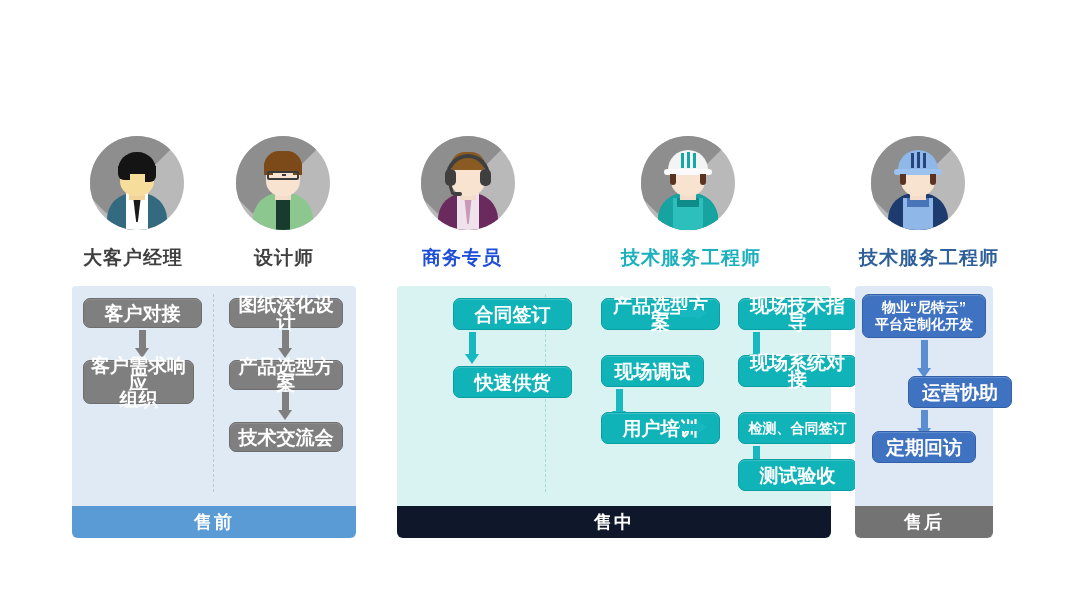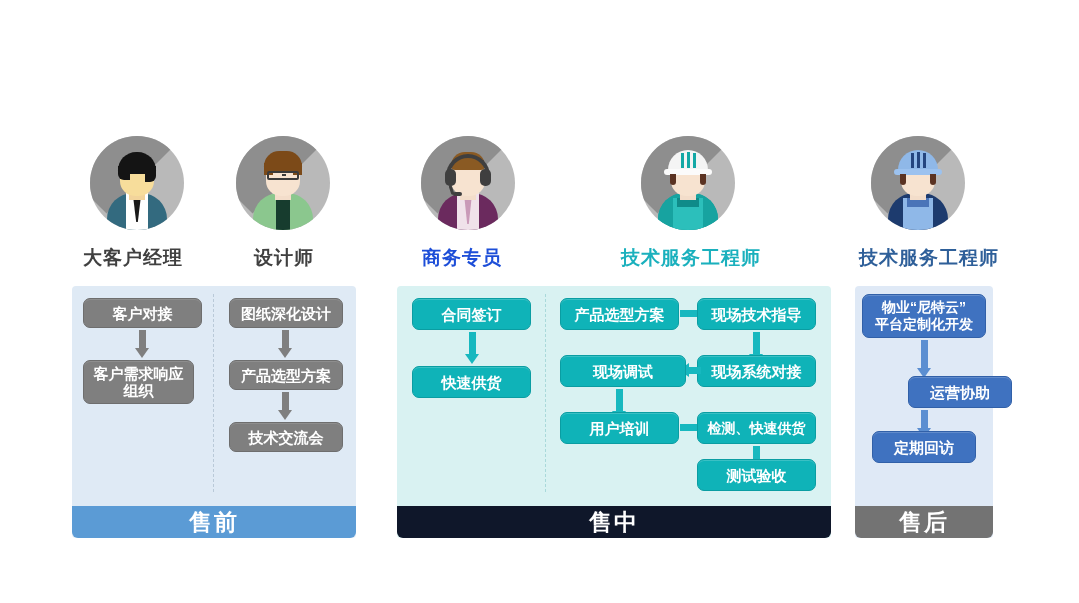--- a/index.html
+++ b/index.html
@@ -26,32 +26,32 @@
   .av-tie{position:absolute;}
 
   
   .role{position:absolute;font-size:19px;font-weight:bold;white-space:nowrap;
         letter-spacing:1px;}
 
   
   .panel{position:absolute;border-radius:4px;overflow:hidden;}
   .panel-banner{position:absolute;left:0;right:0;bottom:0;height:32px;
                 display:flex;align-items:center;justify-content:center;
-                color:#ffffff;font-size:23px;font-weight:bold;letter-spacing:2px;
+                color:#ffffff;font-size:18px;font-weight:bold;letter-spacing:2px;
                 border-radius:0 0 6px 6px;}
   .divider{position:absolute;width:0;border-left:1px dashed #b9c9d8;}
 
   
   .node{position:absolute;display:flex;align-items:center;justify-content:center;
-        text-align:center;color:#ffffff;font-weight:bold;font-size:15px;
+        text-align:center;color:#ffffff;font-weight:bold;font-size:19px;
         border-radius:7px;line-height:17px;box-sizing:border-box;padding:2px 4px;}
   .node.gray{background:#7f7f7f;border:1px solid #6e6e6e;
              box-shadow:inset 0 1px 0 rgba(255,255,255,.12);}
   .node.teal{background:#0fb3b8;border:1px solid #0a9da2;
-             box-shadow:inset 0 1px 0 rgba(255,255,255,.18);}
+             box-shadow:inset 0 1px 0 rgba(255,255,255,.18);margin-left:41px;}
   .node.blue{background:#3f72c0;border:1px solid #3160a8;
              box-shadow:inset 0 1px 0 rgba(255,255,255,.18);}
 
   
   .arr{position:absolute;}
   .arr.v{width:7px;}
   .arr.v .shaft{position:absolute;left:0;top:0;width:7px;}
   .arr.v .head{position:absolute;left:-4px;bottom:0;width:0;height:0;
                border-left:7.5px solid transparent;border-right:7.5px solid transparent;}
   .arr.h{height:7px;}
@@ -203,32 +203,32 @@
 
   <div class="arr v" style="left:749px;top:332px;height:32px;">
     <div class="shaft t-fill" style="height:23px;"></div>
     <div class="head t-head" style="border-top:10px solid #17b8bf;"></div>
   </div>
   <div class="node teal" style="left:693px;top:355px;width:119px;height:32px;">现场系统对接</div>
   <div class="arr h hl" style="left:675px;top:367px;width:20px;">
     <div class="shaft t-fill" style="left:8px;width:14px;"></div>
     <div class="head t-head" style="border-right:10px solid #17b8bf;border-top-color:transparent;"></div>
   </div>
-  <div class="node teal" style="left:556px;top:355px;width:126px;height:32px;">现场调试</div>
+  <div class="node teal" style="left:556px;top:355px;width:103px;height:32px;">现场调试</div>
 
   <div class="arr v" style="left:612px;top:389px;height:32px;">
     <div class="shaft t-fill" style="height:23px;"></div>
     <div class="head t-head" style="border-top:10px solid #17b8bf;"></div>
   </div>
   <div class="node teal" style="left:556px;top:412px;width:119px;height:32px;">用户培训</div>
   <div class="arr h" style="left:676px;top:424px;width:27px;">
     <div class="shaft t-fill" style="width:19px;"></div>
     <div class="head t-head" style="border-left:10px solid #17b8bf;border-top-color:transparent;"></div>
   </div>
-  <div class="node teal" style="left:693px;top:412px;width:119px;height:32px;font-size:14px;">检测、快速供货</div>
+  <div class="node teal" style="left:693px;top:412px;width:119px;height:32px;font-size:14px;">检测、合同签订</div>
 
   <div class="arr v" style="left:749px;top:446px;height:32px;">
     <div class="shaft t-fill" style="height:23px;"></div>
     <div class="head t-head" style="border-top:10px solid #17b8bf;"></div>
   </div>
   <div class="node teal" style="left:693px;top:459px;width:119px;height:32px;">测试验收</div>
 
   <div class="panel" style="left:851px;top:286px;width:138px;height:252px;background:#dfe9f6;">
     <div class="panel-banner" style="background:#737373;">售后</div>
   </div>

